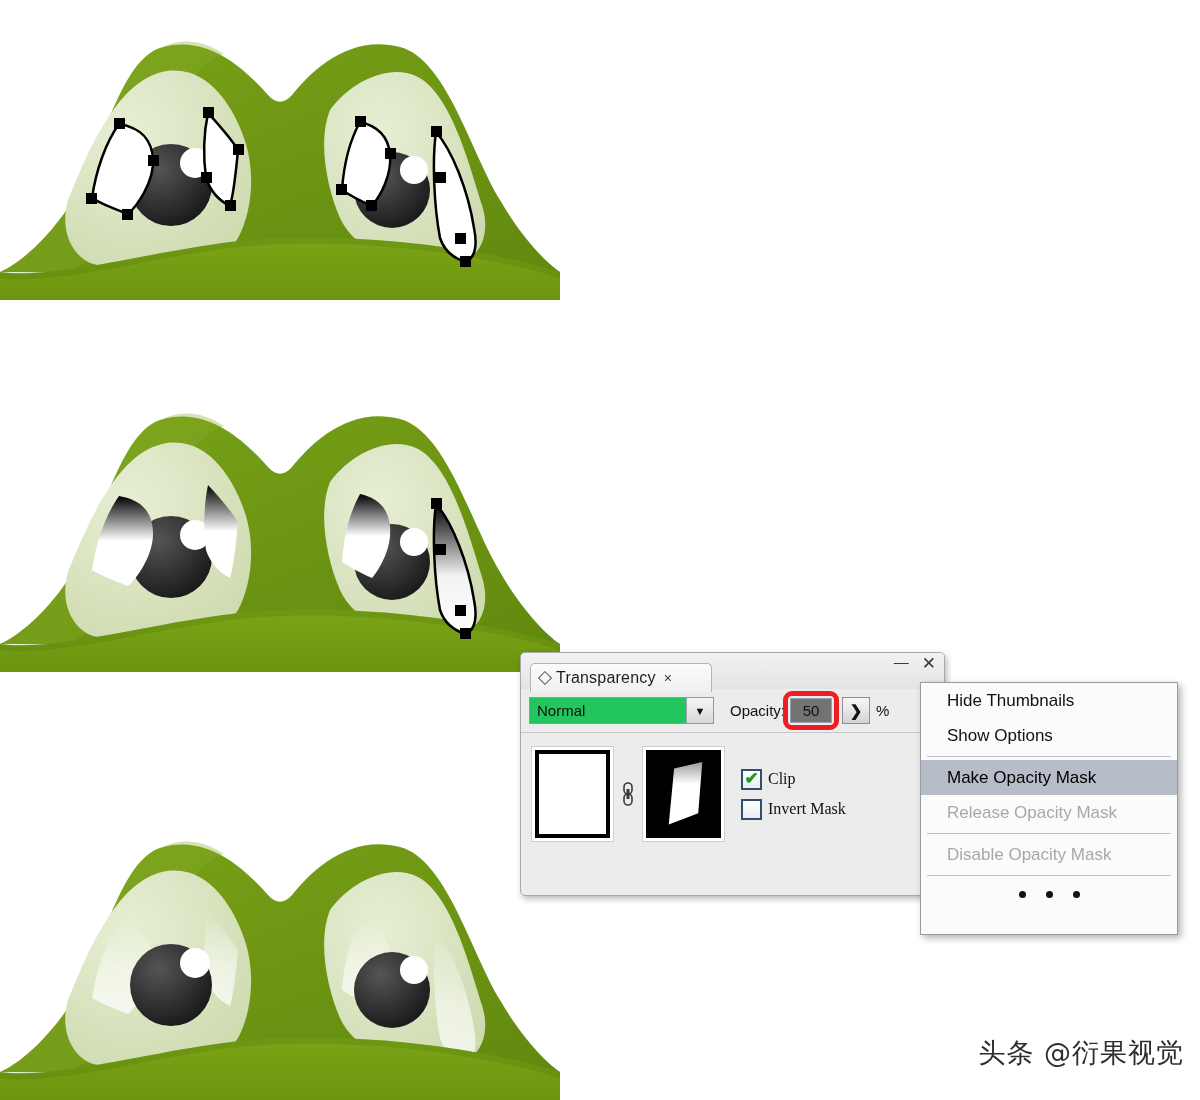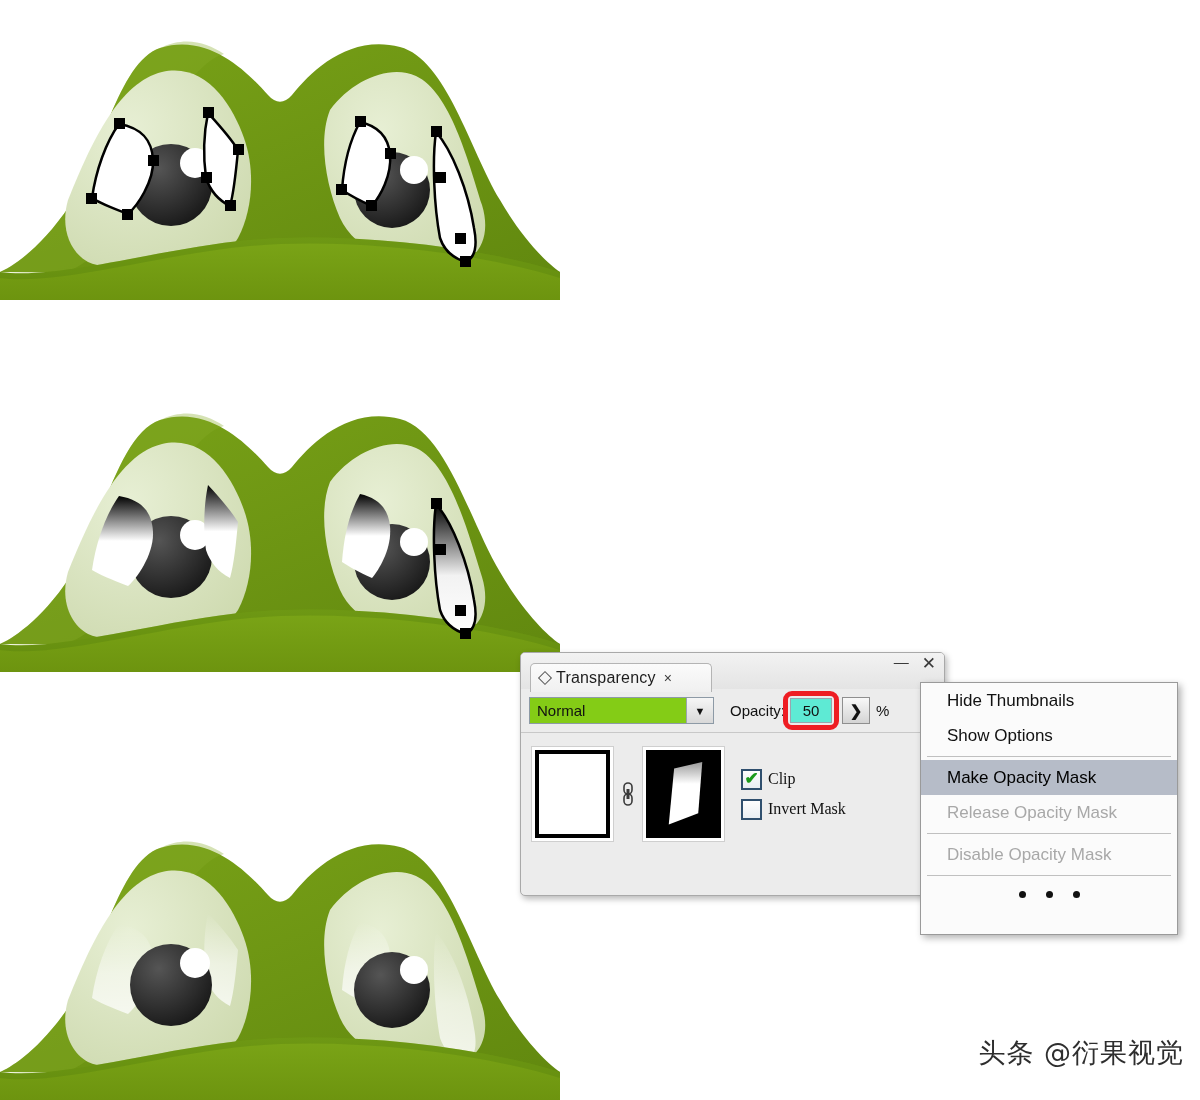--- a/index.html
+++ b/index.html
@@ -65,21 +65,21 @@
   .row-opacity{
     position:relative;
     height:44px;
     border-bottom:1px solid #c8c8c8;
     display:flex;align-items:center;
     padding:0 8px;box-sizing:border-box;
   }
   .blend-select{
     position:relative;
     width:185px;height:27px;
-    background:#84cc16;
+    background:#22c55e;
     border:1px solid #8d9aa6;
     box-sizing:border-box;
     display:flex;align-items:center;
   }
   .blend-select .val{
     font-size:15px;color:#111;padding-left:7px;
     flex:1;
   }
   .blend-select .arrow{
     width:27px;height:25px;
@@ -88,21 +88,21 @@
     display:flex;align-items:center;justify-content:center;
     font-size:11px;color:#111;
     box-sizing:border-box;
   }
   .opacity-label{
     font-size:15px;color:#111;margin-left:16px;white-space:nowrap;
   }
   .opacity-wrap{position:relative;margin-left:5px;}
   .opacity-field{
     width:42px;height:25px;
-    background:#5eead4;border:1px solid #9aa4ae;
+    background:#737373;border:1px solid #9aa4ae;
     display:flex;align-items:center;justify-content:center;
     font-size:15px;color:#111;box-sizing:border-box;
   }
   .red-ring{
     position:absolute;left:-7px;top:-7px;
     width:56px;height:39px;
     border:5px solid #ee1d23;
     border-radius:9px;
     box-sizing:border-box;
     pointer-events:none;

